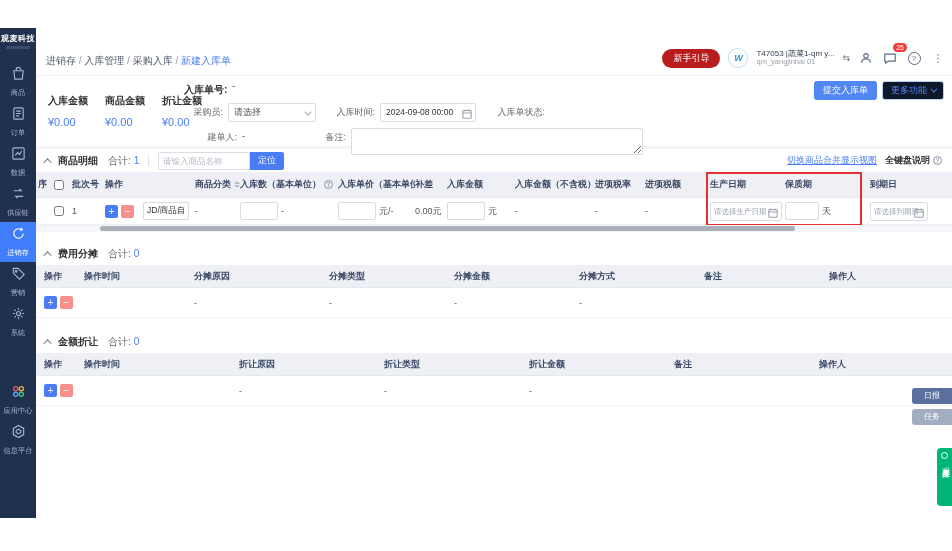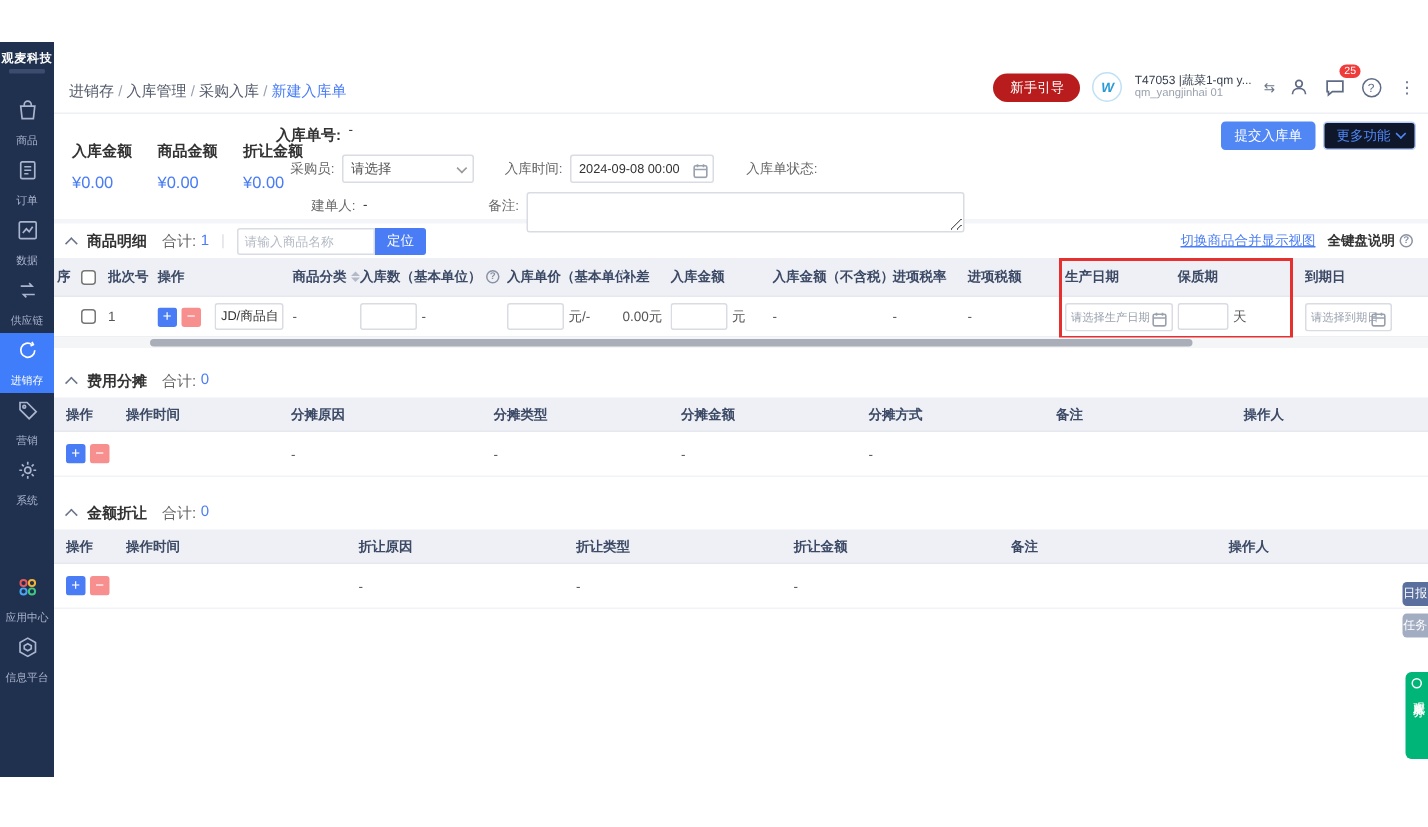--- a/index.html
+++ b/index.html
@@ -110,21 +110,21 @@
   .hthumb { position:absolute; left:64px; top:1px; width:695px; height:5px; border-radius:3px; background:#a9aeb8; cursor:pointer; }
 
   
   .sec-gap { height:10px; }
   .strow { display:flex; align-items:center; height:23px; background:#eef0f5; border-bottom:1px solid #e5e8ee; font-size:9px; font-weight:bold; color:#3c4a66; padding-left:8px; }
   .sbrow { display:flex; align-items:center; height:30px; background:#fff; font-size:9px; color:#555; padding-left:8px; border-bottom:1px solid #f2f3f6; }
   .e0{width:40px}.e1{width:110px}.e2{width:135px}.e3{width:125px}.e4{width:125px}.e5{width:125px}.e6{width:125px}.e7{flex:1}
   .d0{width:40px}.d1{width:155px}.d2{width:145px}.d3{width:145px}.d4{width:145px}.d5{width:145px}.d6{flex:1}
 
   
-  .float-tag { position:absolute; right:0; width:17px; padding:3px 0; border-radius:3px 0 0 3px; color:#fff; font-size:8px; text-align:center; line-height:1.2; cursor:pointer; }
+  .float-tag { position:absolute; right:0; width:40px; padding:3px 0; border-radius:3px 0 0 3px; color:#fff; font-size:8px; text-align:center; line-height:1.2; cursor:pointer; }
   .tag1 { top:360px; background:#5a6f9e; }
   .tag2 { top:381px; background:#a3adc2; }
   .service-tag { position:absolute; right:0; top:420px; width:15px; height:58px; background:#00b578; border-radius:4px 0 0 4px; color:#fff; display:flex; flex-direction:column; align-items:center; padding-top:4px; cursor:pointer; }
   .service-dot { width:7px; height:7px; border:1px solid #fff; border-radius:50%; margin-bottom:2px; }
   .service-txt { writing-mode:vertical-lr; font-size:8px; letter-spacing:1px; }
 </style>
 </head>
 <body>
 
 <div class="app">

